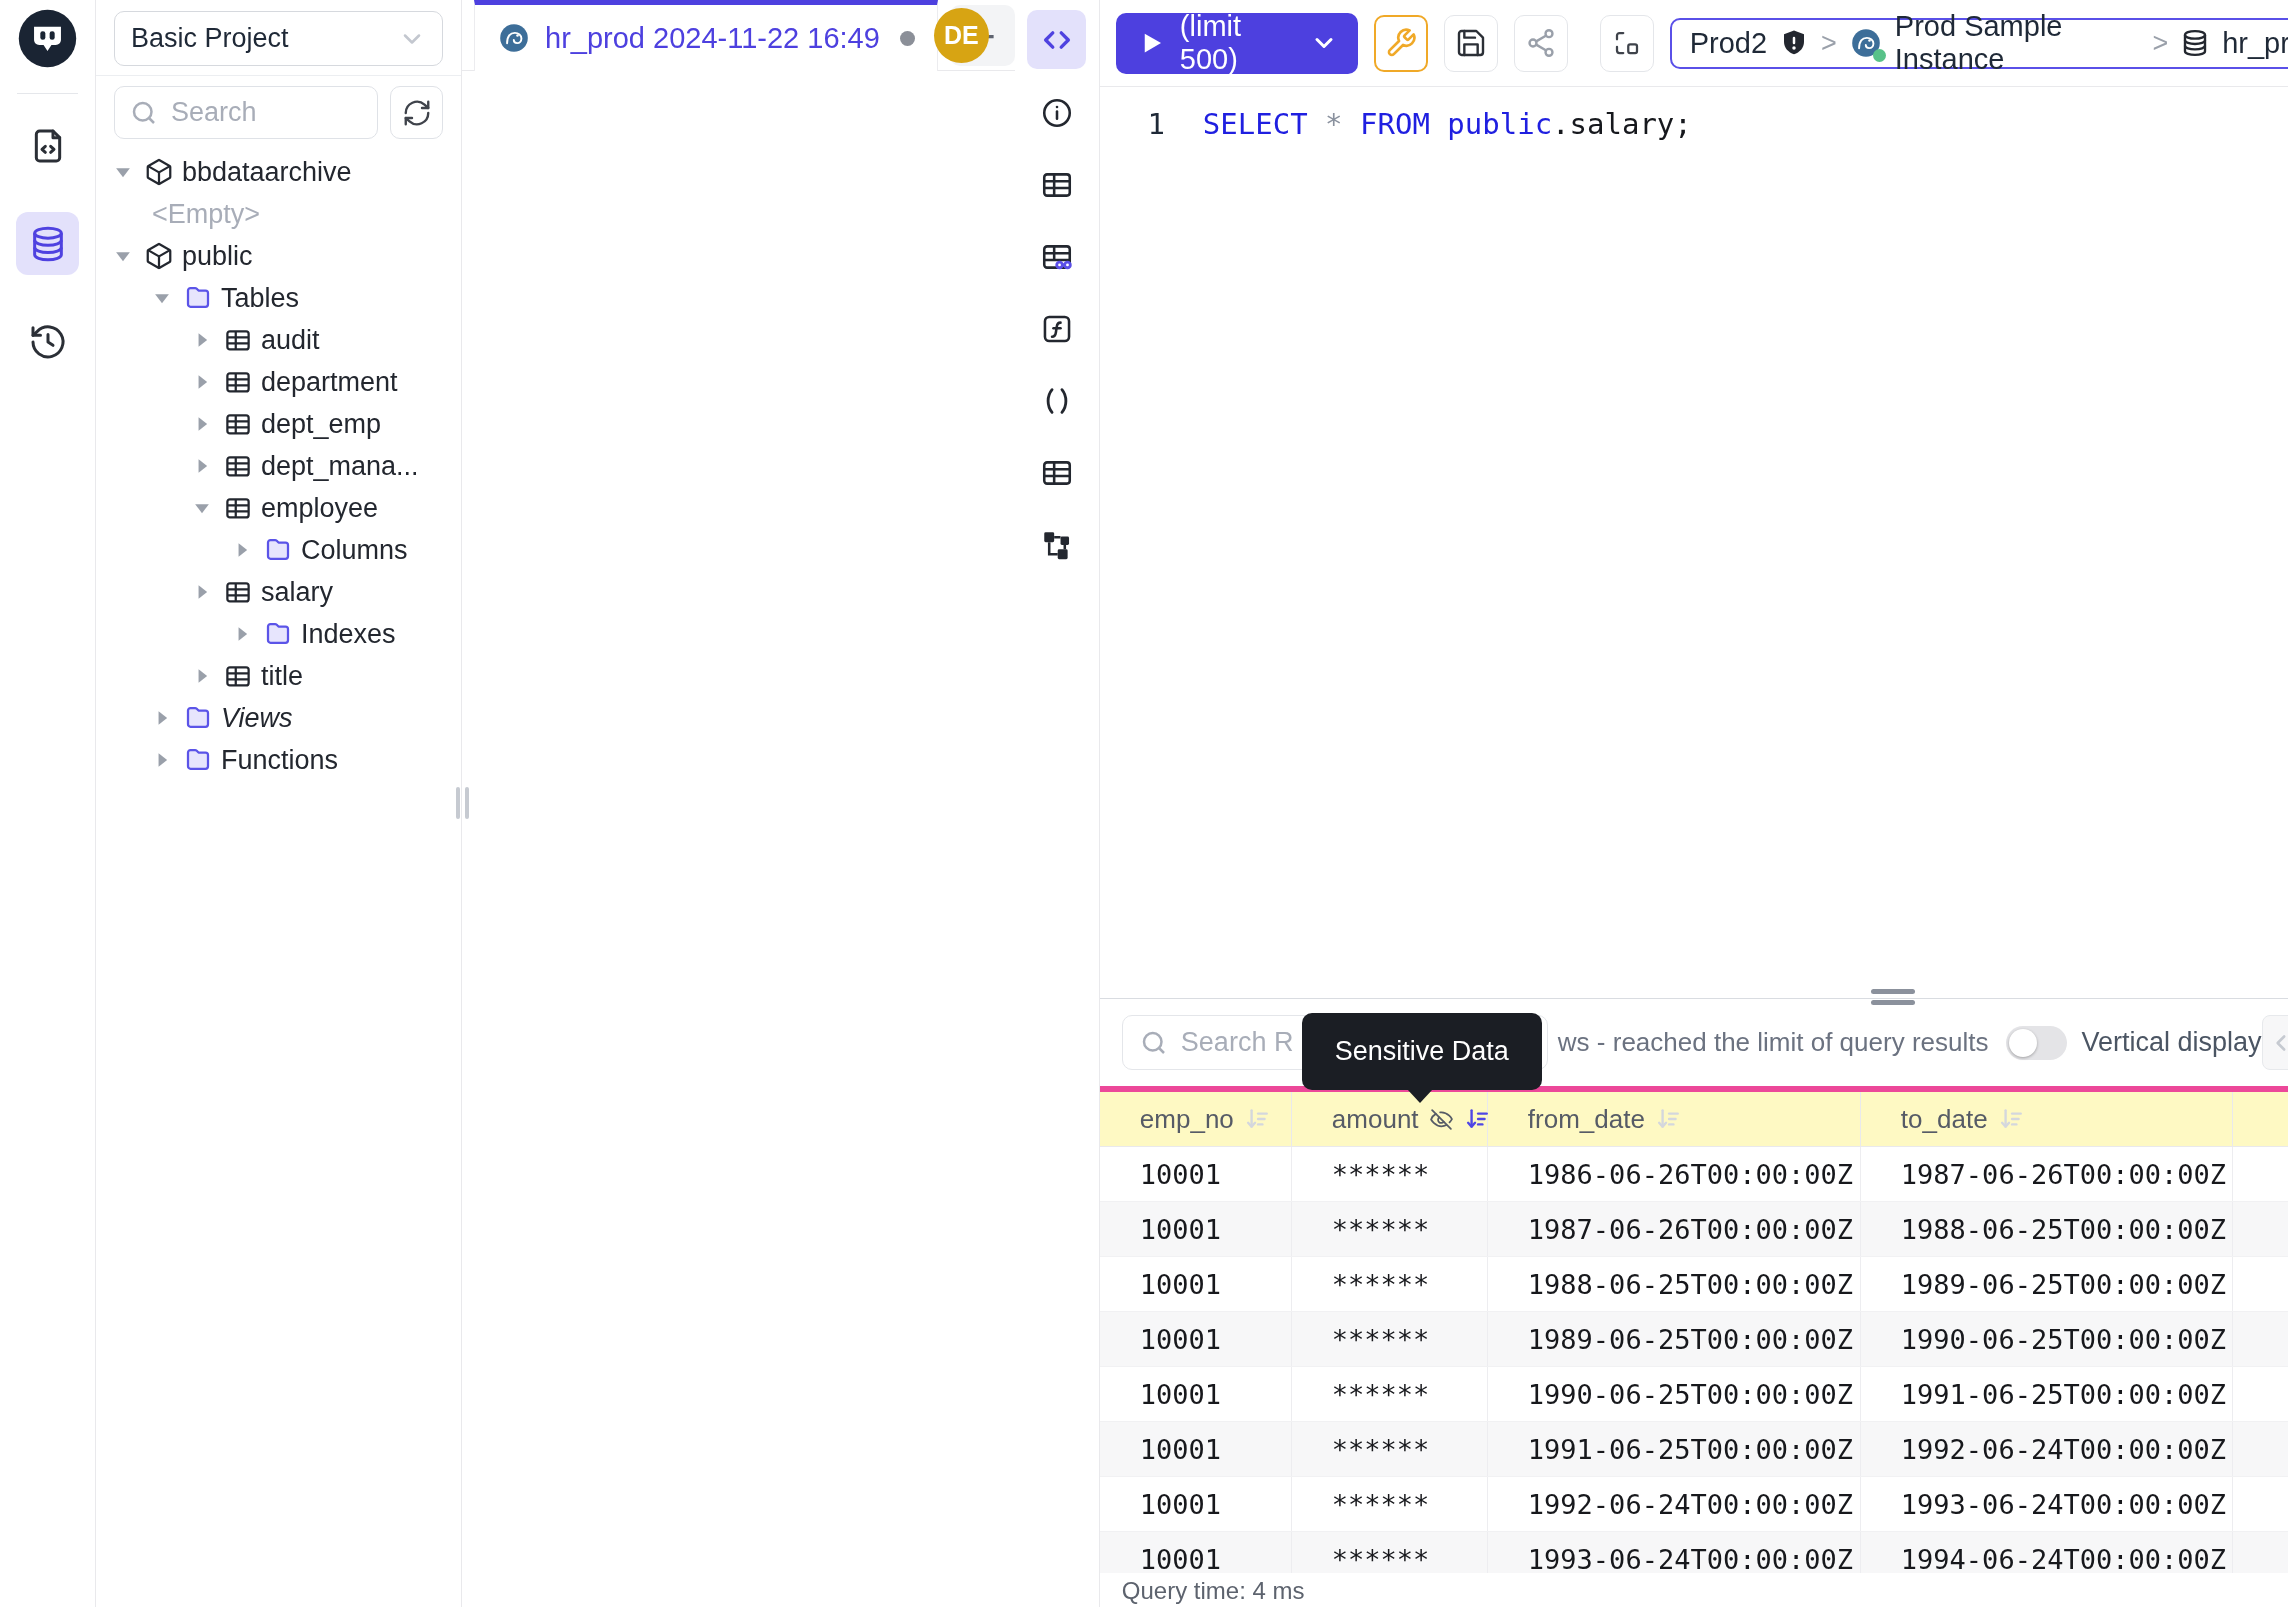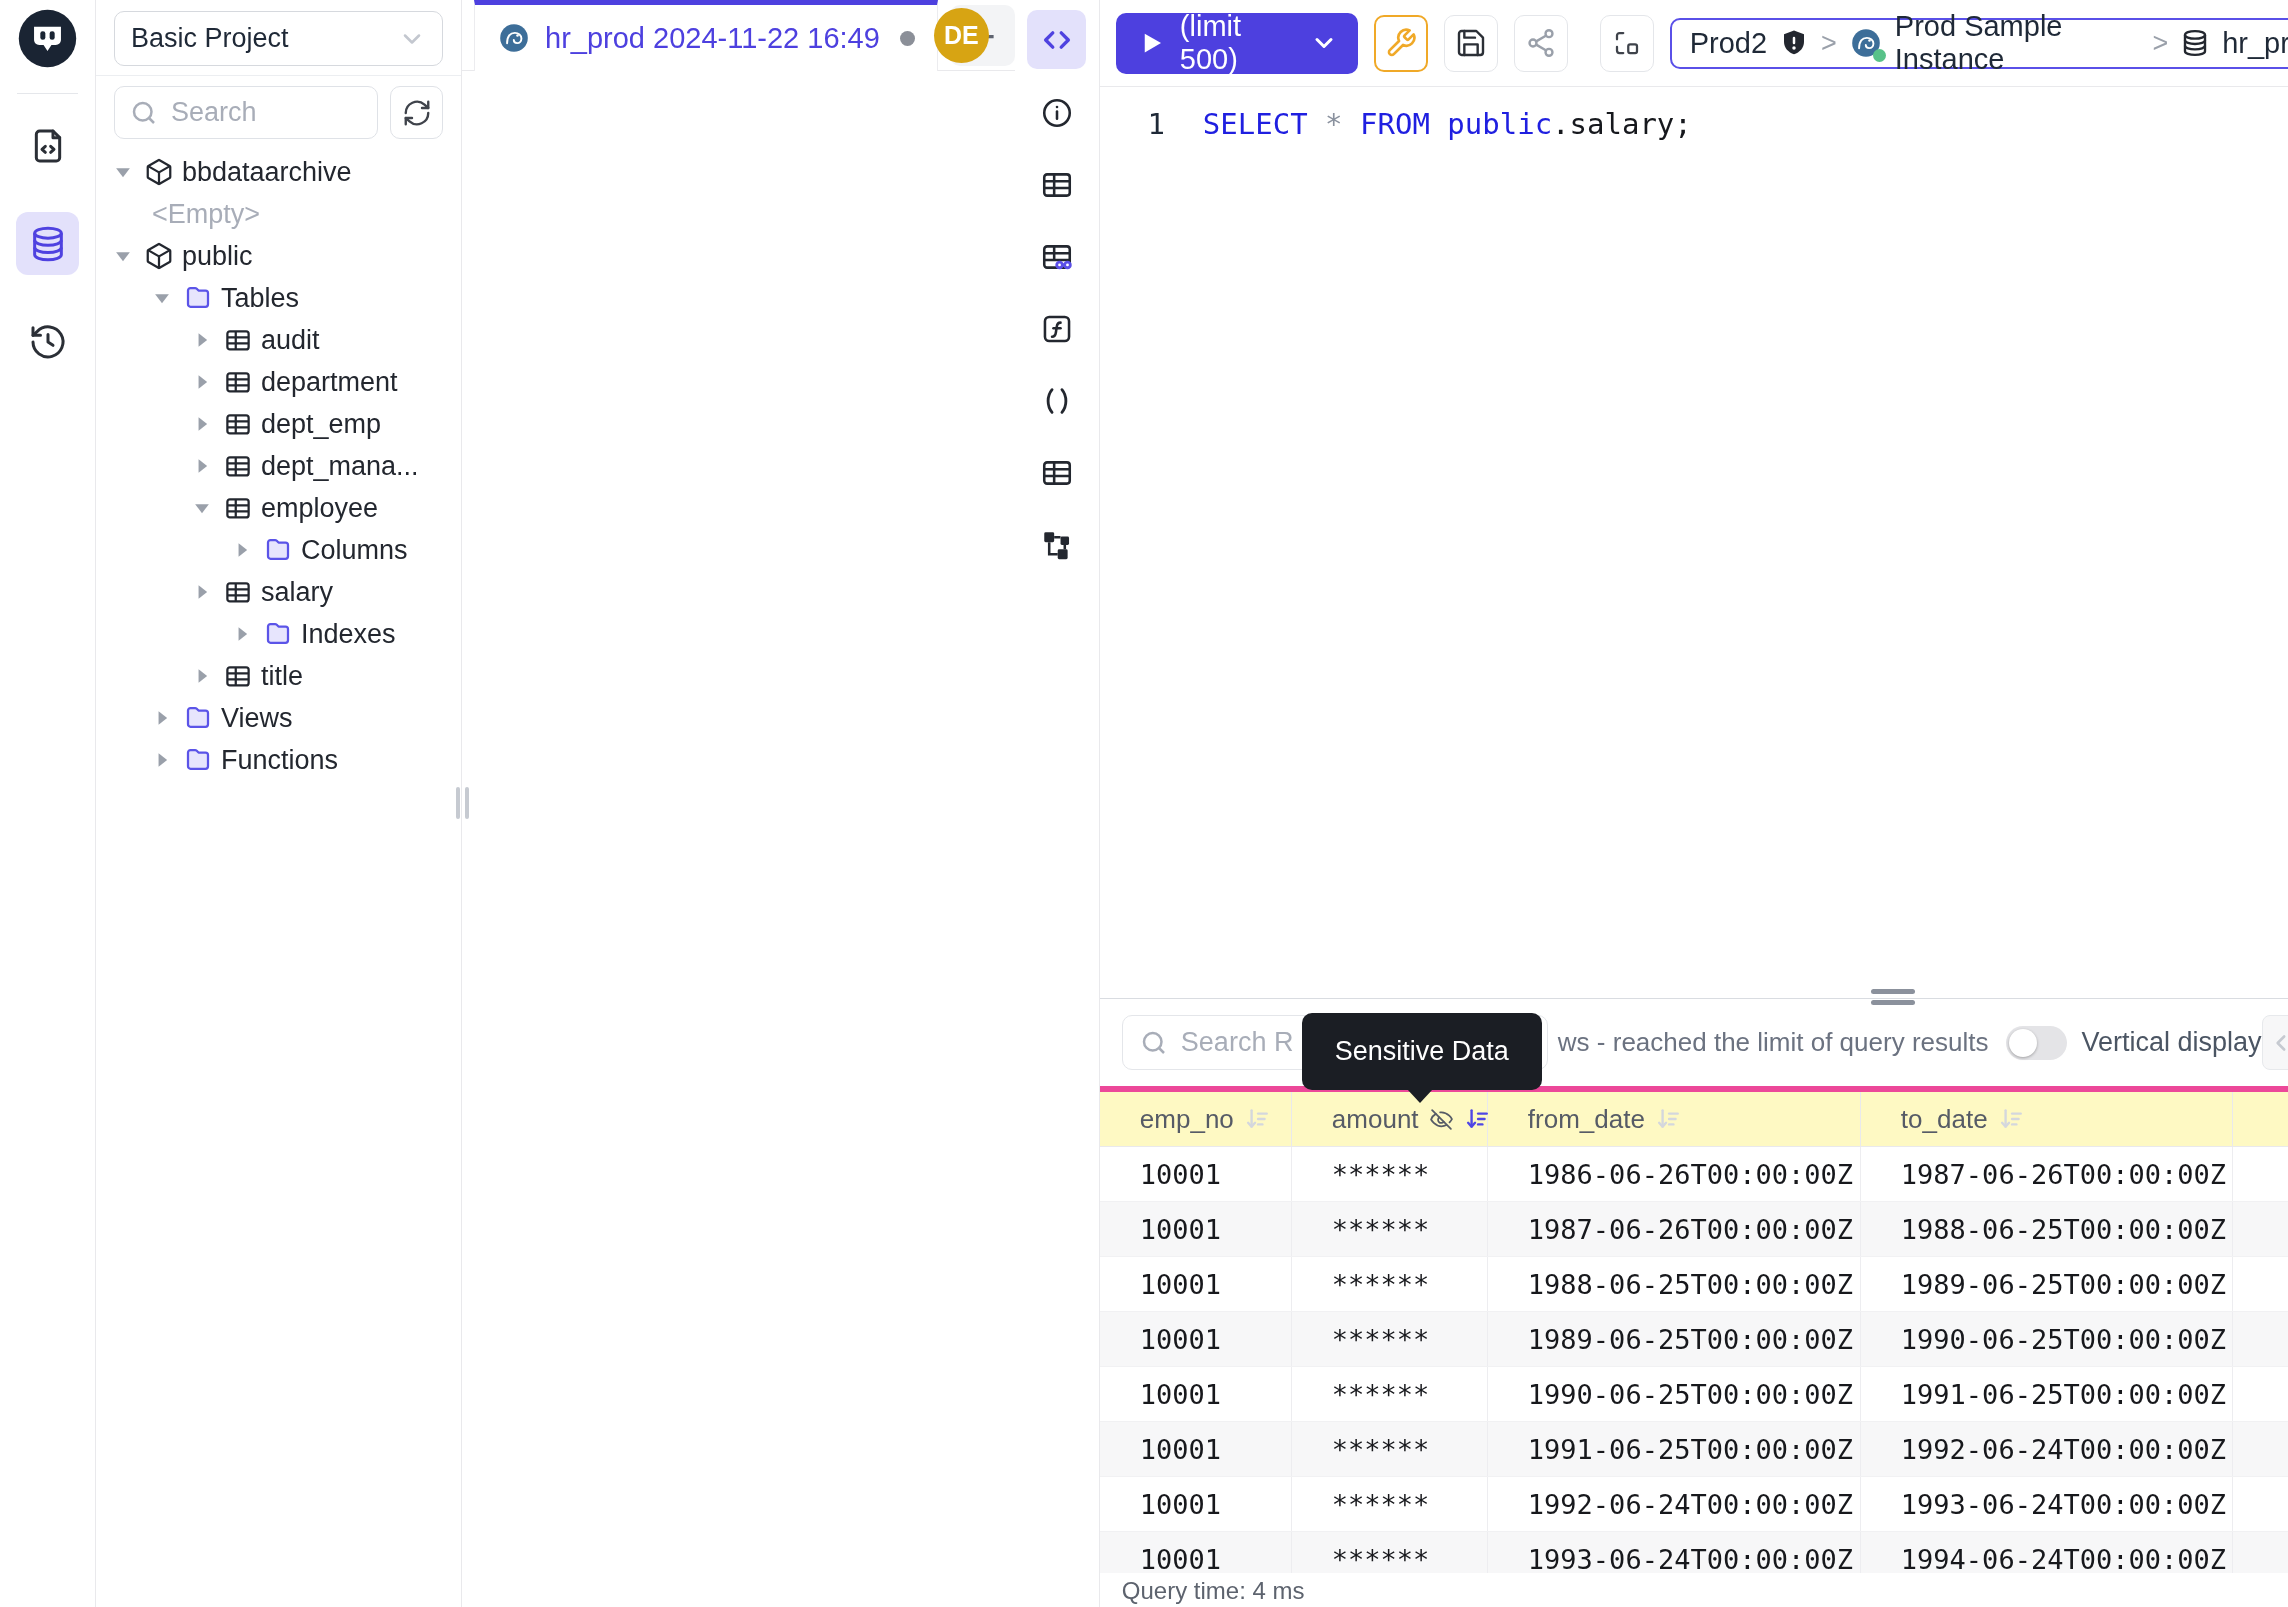--- a/index.html
+++ b/index.html
@@ -342,21 +342,21 @@
             </svg>
           </span>
           <span class="ticon">
             <svg viewBox="0 0 24 24" width="30" height="30" fill="none" stroke="#23272f" stroke-width="1.8">
               <rect x="3.5" y="5" width="17" height="14.5" rx="2"></rect>
               <path d="M3.5 9.8h17M3.5 14.6h17M10.2 5v14.5"></path>
             </svg>
           </span>
           <span class="tlabel">title</span>
         </div>
-        <div class="tree-row" style="padding-left: 53px;">
+        <div class="tree-row" style="padding-left: 53px; font-style: italic;">
           <span class="caret">
             <svg viewBox="0 0 14 14" width="24" height="24">
               <path d="M5 3l5 4-5 4z" fill="#9aa0aa"></path>
             </svg>
           </span>
           <span class="ticon">
             <svg viewBox="0 0 24 24" width="30" height="30" fill="#e7e5fd" stroke="#5b54e8" stroke-width="1.8" stroke-linejoin="round">
               <path d="M4 6a2 2 0 0 1 2-2h3.6a2 2 0 0 1 1.4.6L12.4 6H18a2 2 0 0 1 2 2v9a2 2 0 0 1-2 2H6a2 2 0 0 1-2-2z"></path>
             </svg>
           </span>

